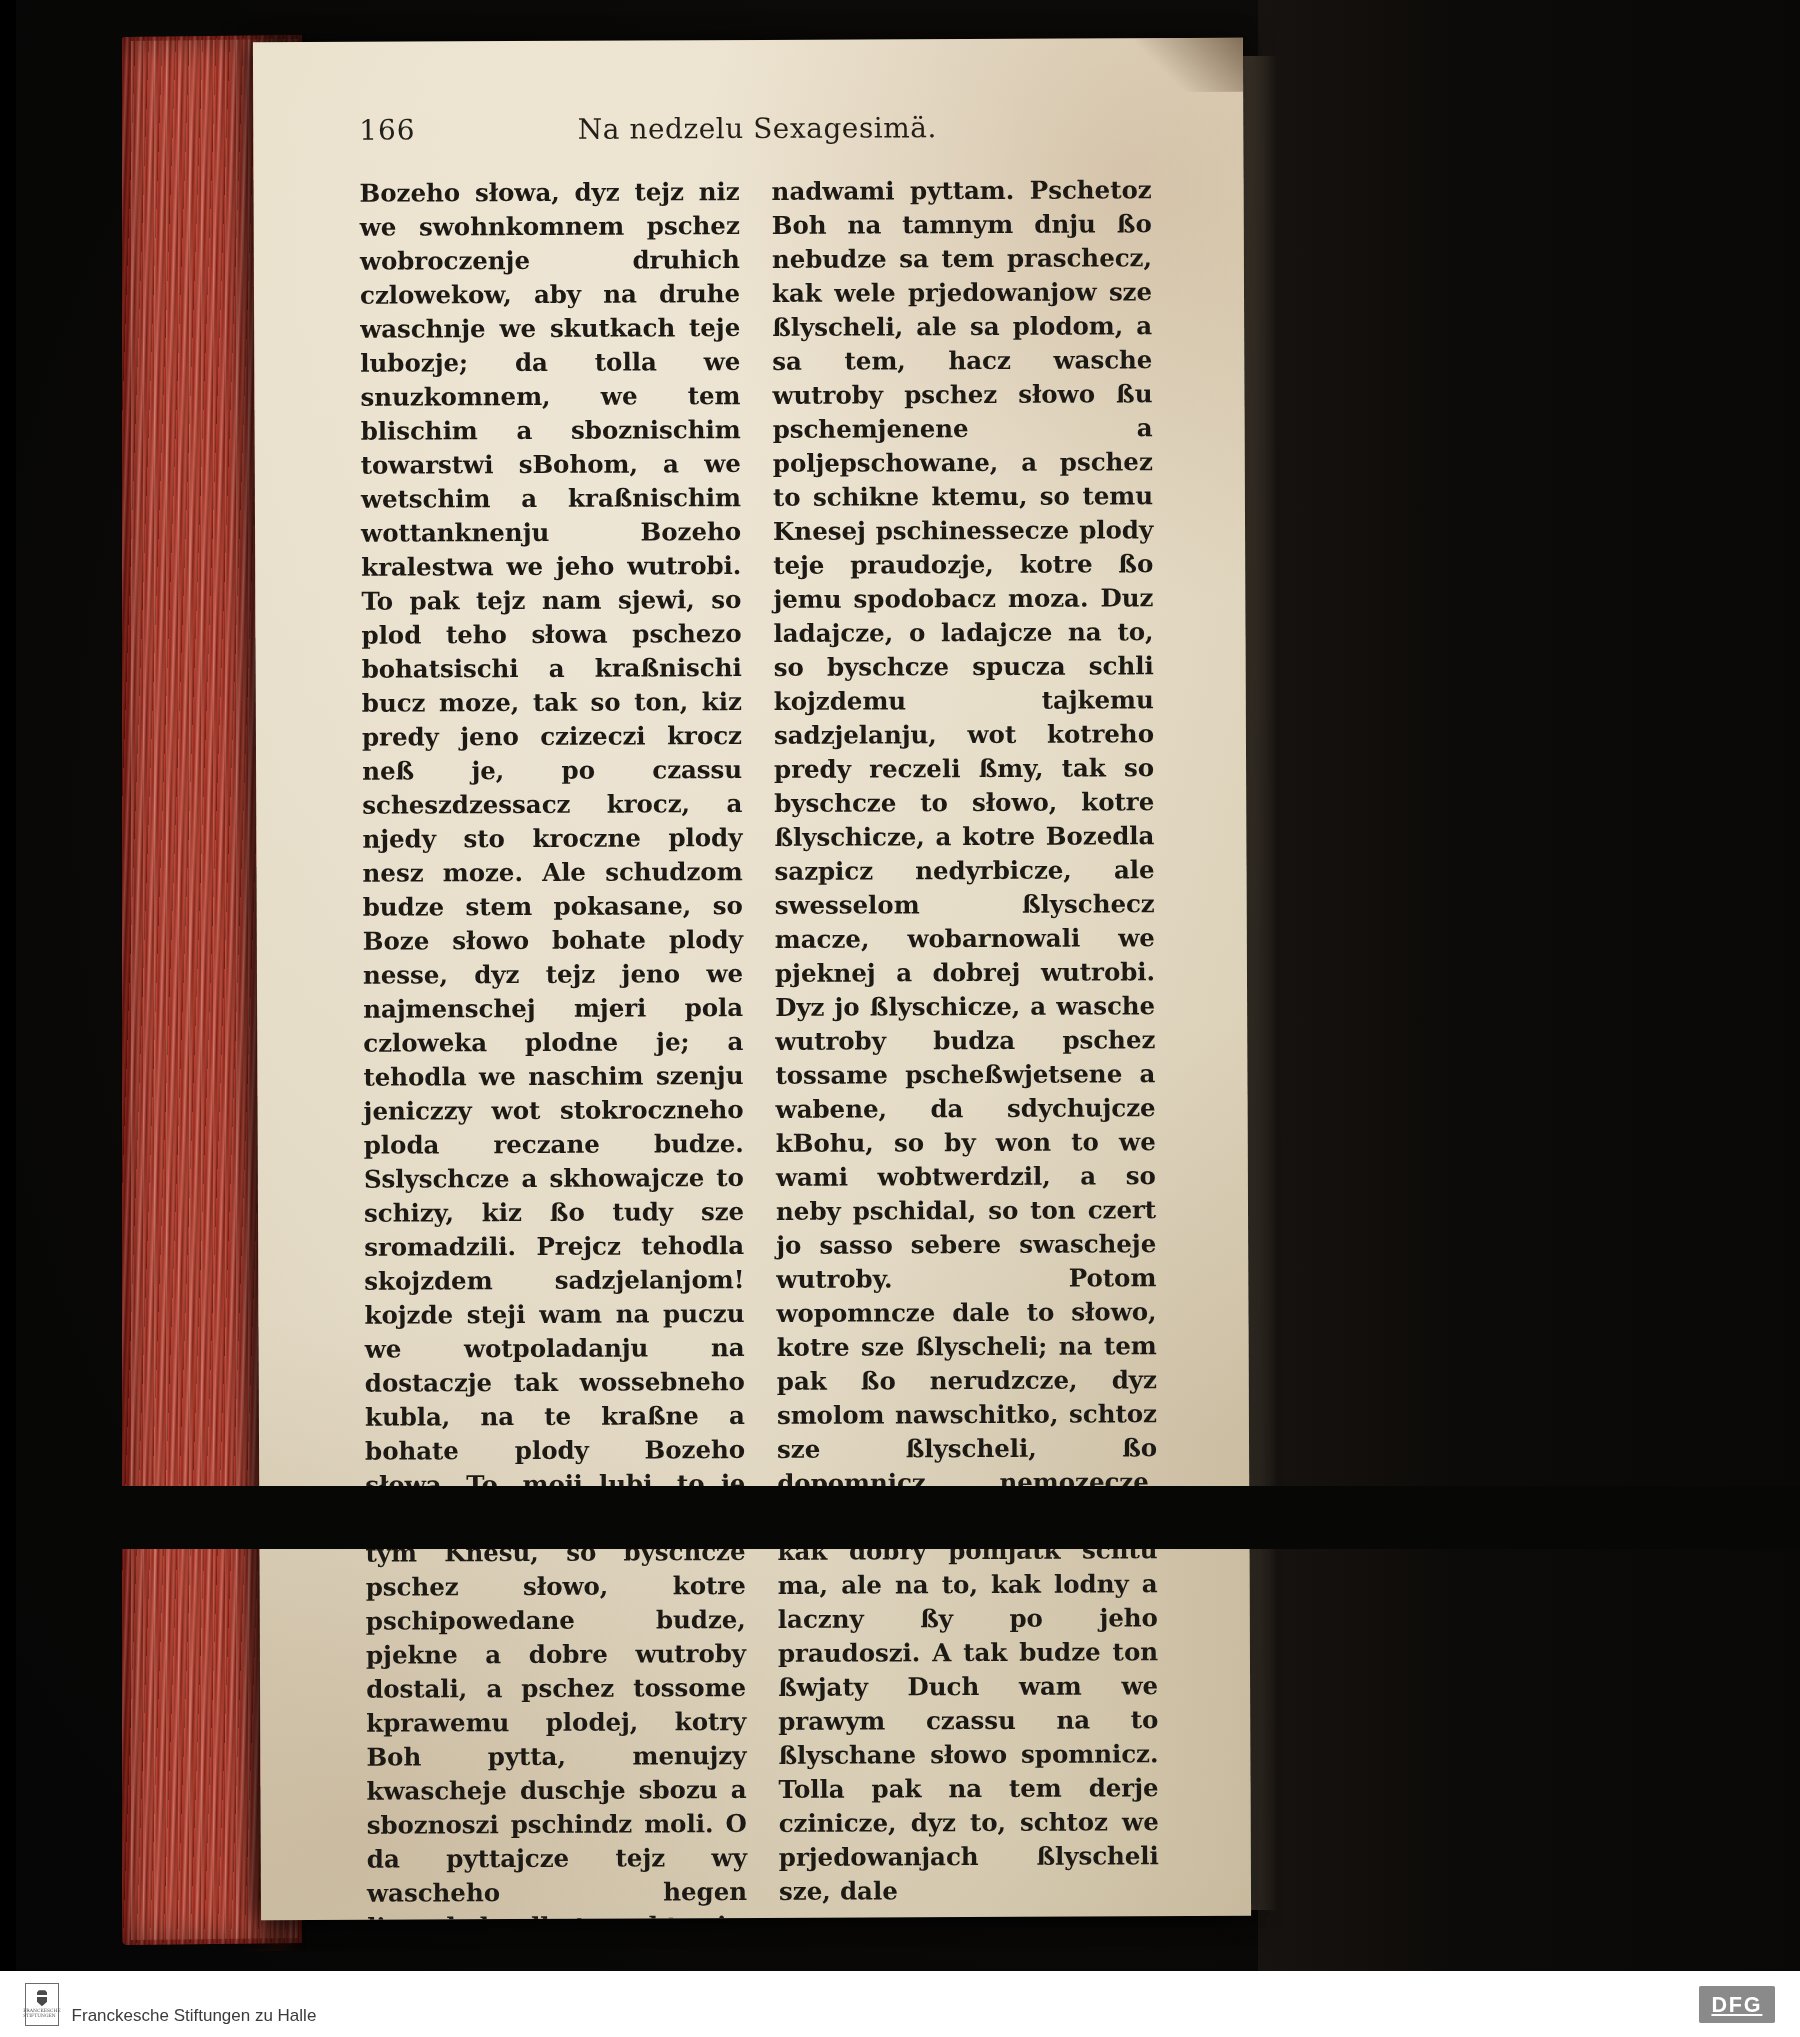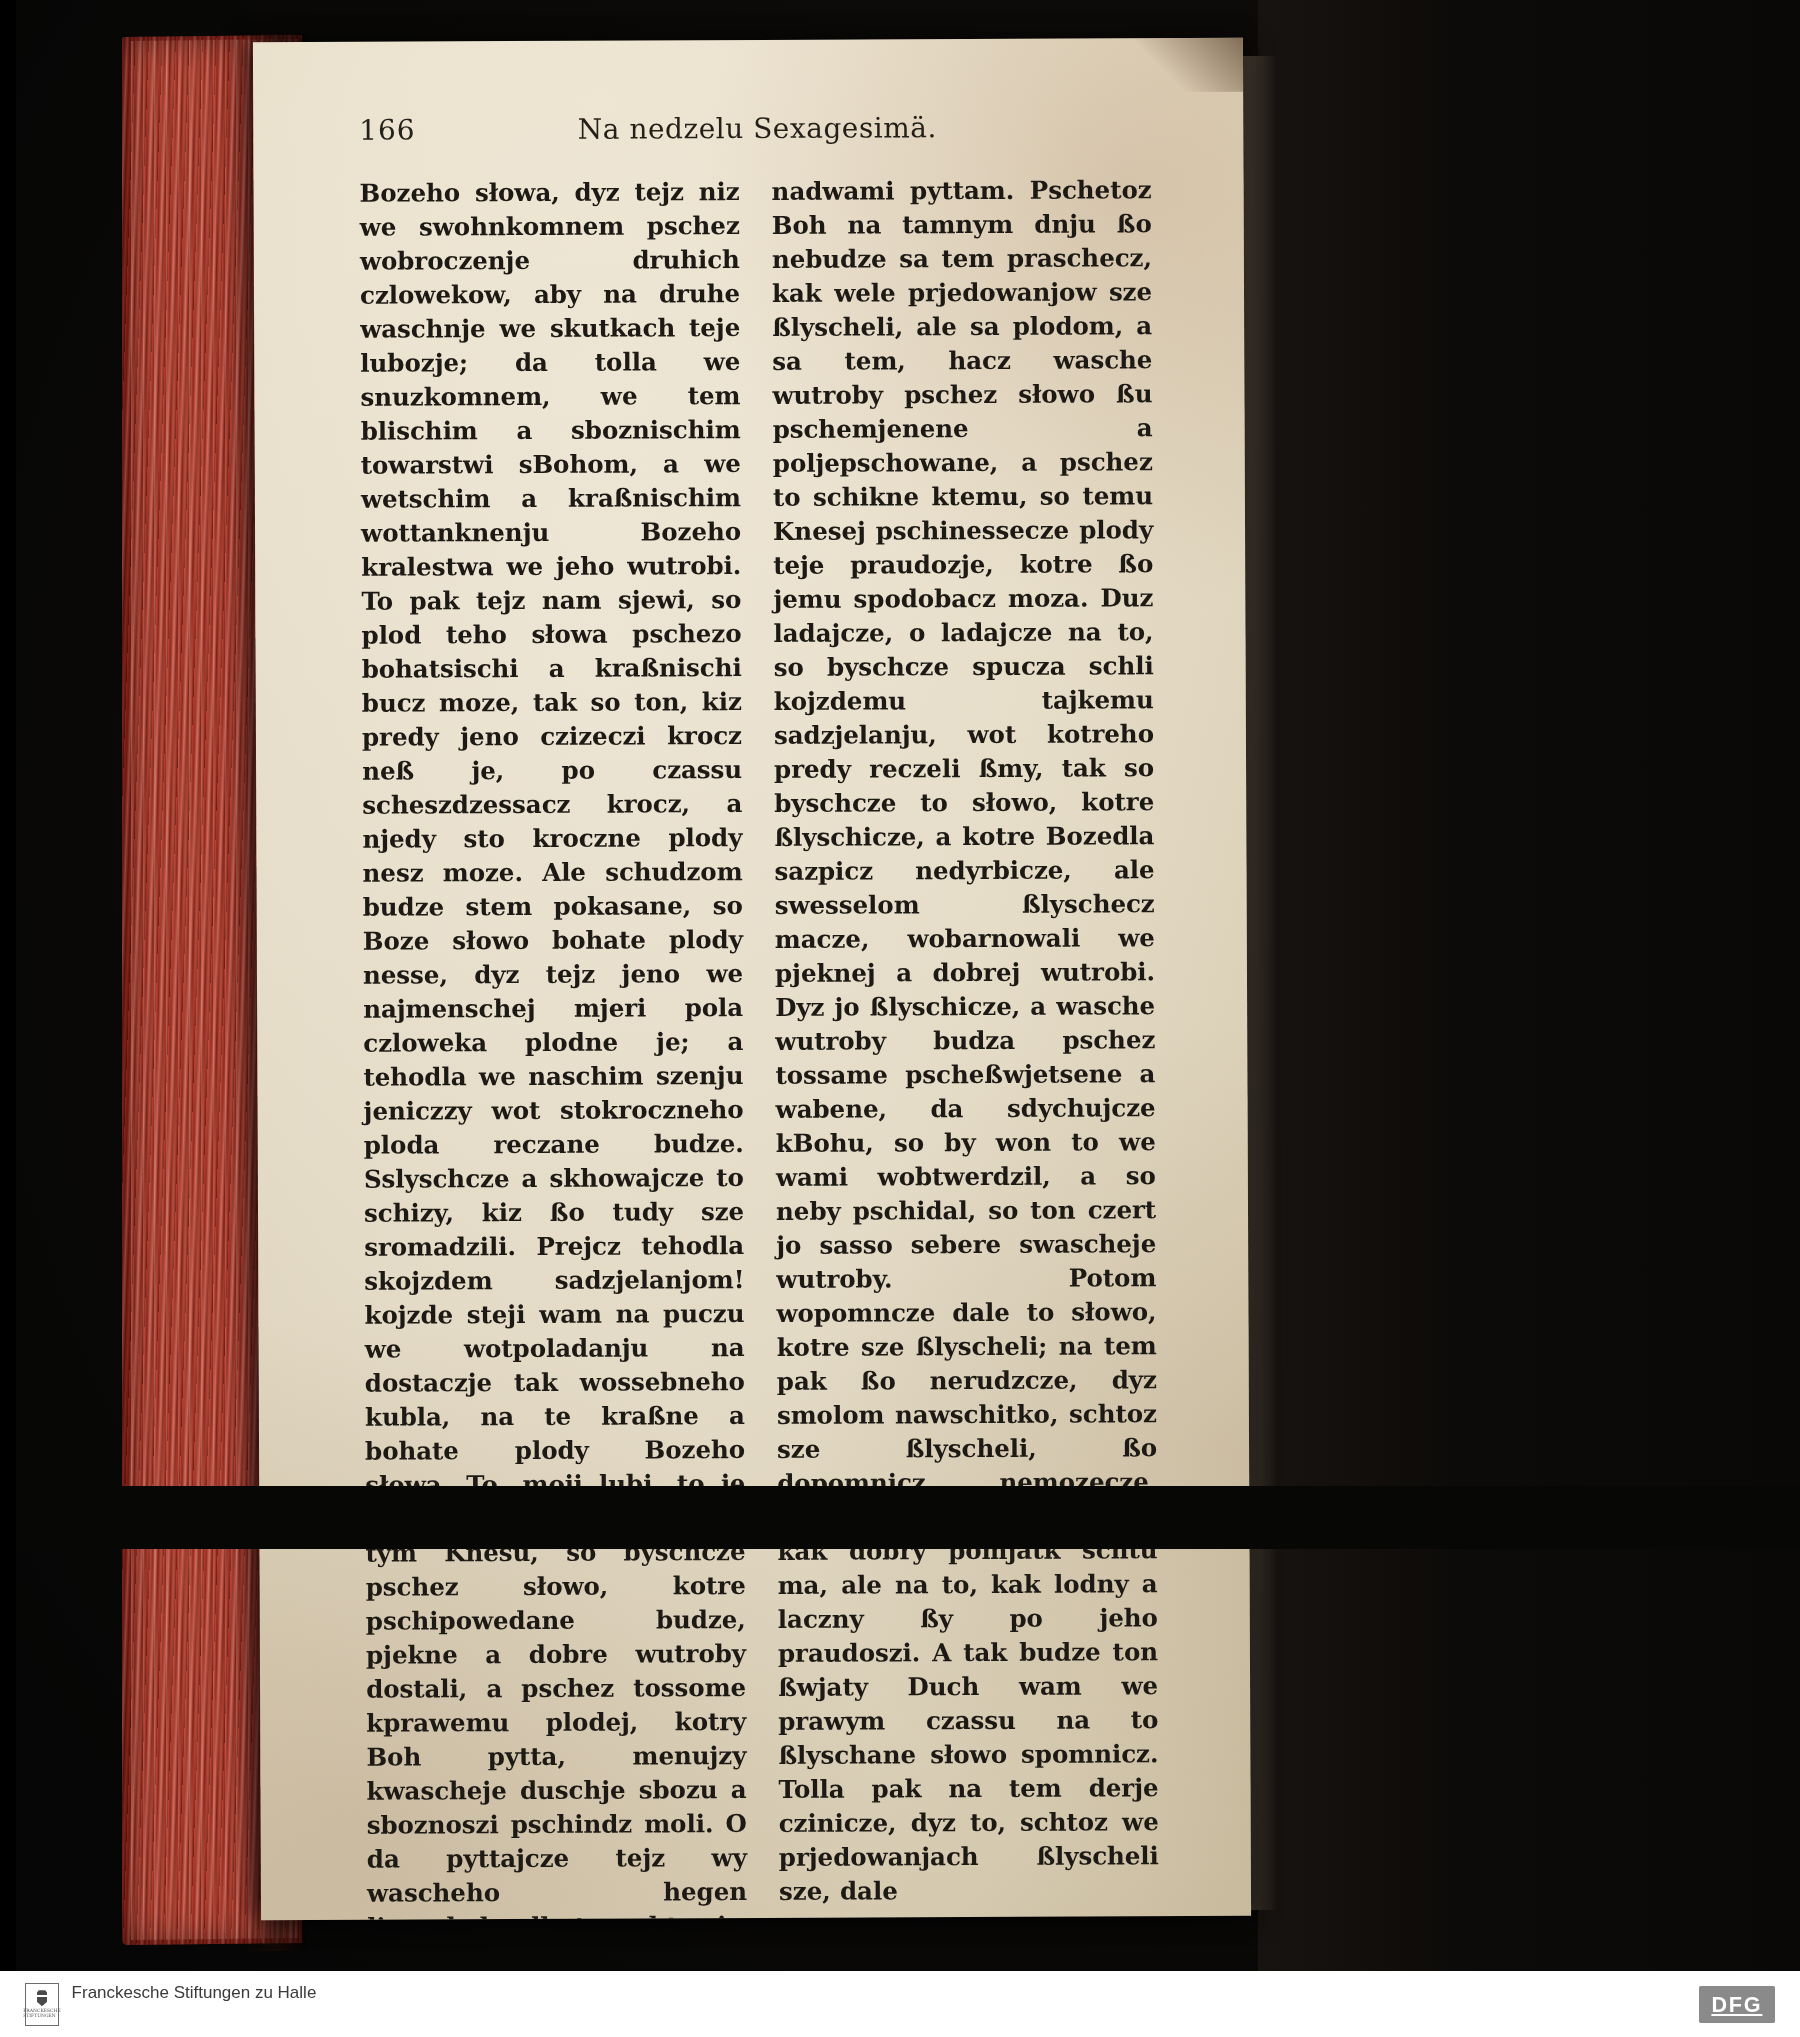--- a/index.html
+++ b/index.html
@@ -185,21 +185,21 @@
     width: 1800px; height: 67px;
     background: #ffffff;
     display: flex;
     align-items: center;
     justify-content: space-between;
     padding: 0 25px;
     box-sizing: border-box;
   }
   #bb-left {
     display: flex;
-    align-items: flex-start;
+    align-items: flex-end;
     gap: 12.6px;
   }
   .fs-logo {
     width: 32px; height: 41px;
     border: 0.9px solid #6c6c6c;
     display: flex;
     flex-direction: column;
     align-items: center;
     justify-content: center;
     font-size: 4.5px;

